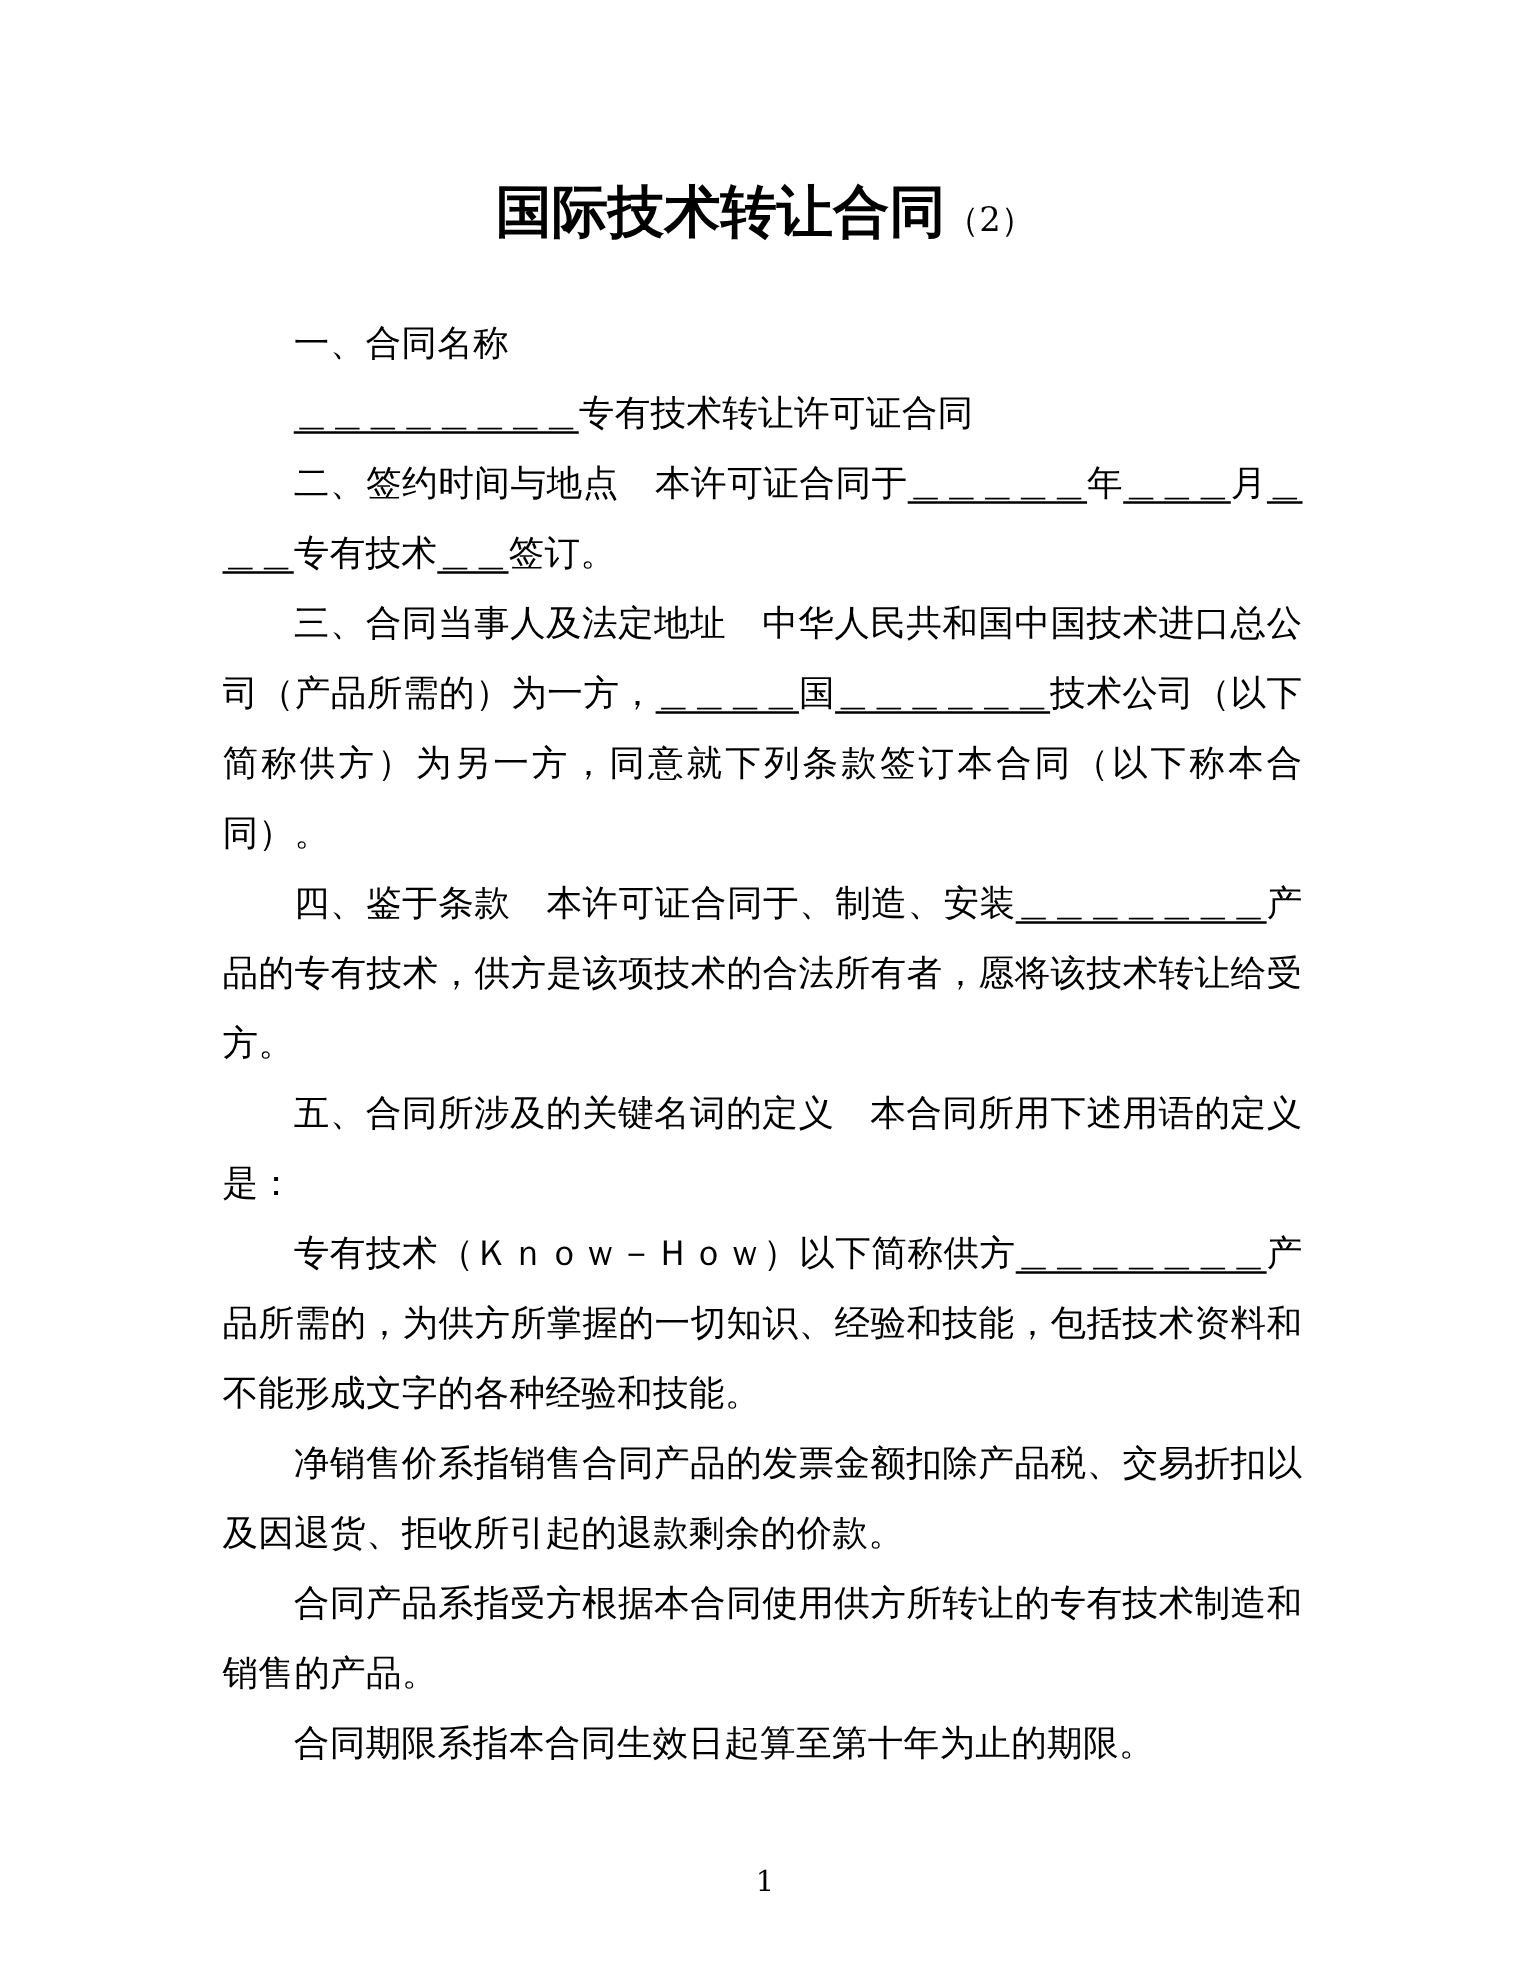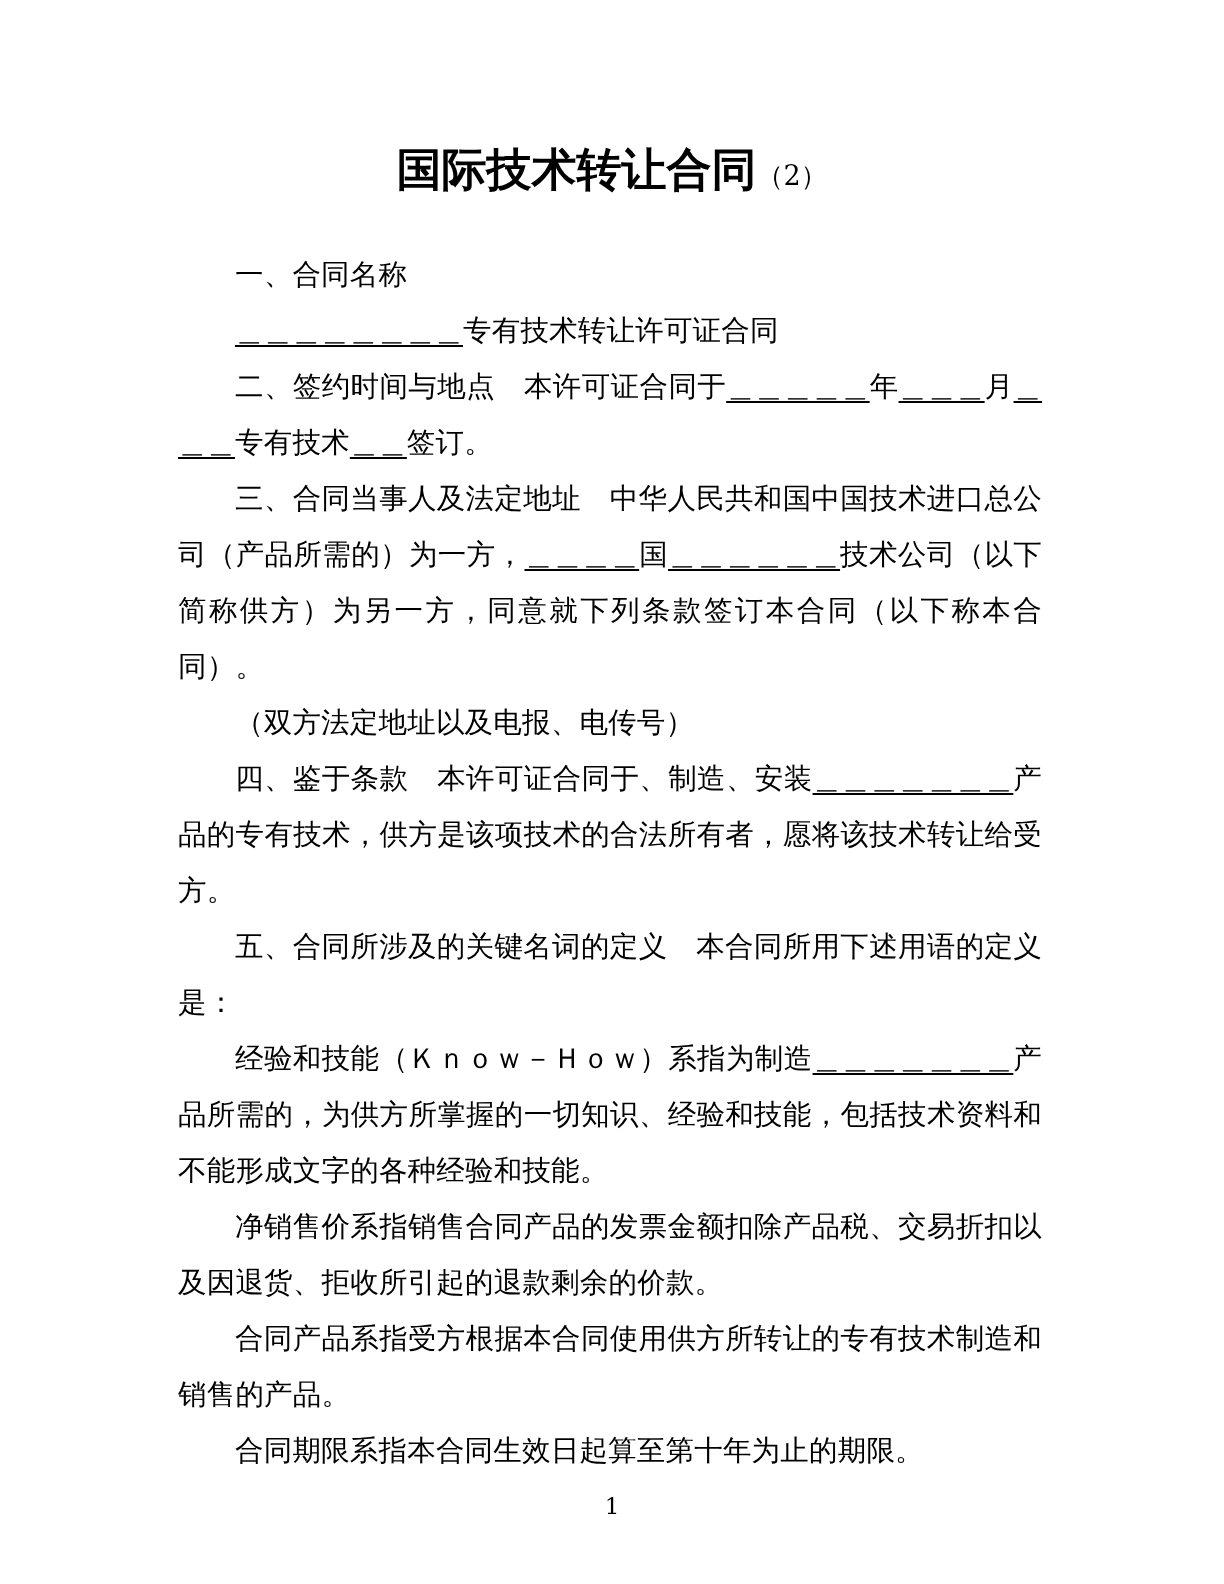--- a/index.html
+++ b/index.html
@@ -90,27 +90,26 @@
   <div class="body-block">
 
     <p class="para indent"><span>一、合同名称</span></p>
 
     <p class="para indent"><span class="blank">＿＿＿＿＿＿＿＿</span><span>专有技术转让许可证合同</span></p>
 
     <p class="para indent"><span>二、签约时间与地点　本许可证合同于</span><span class="blank">＿＿＿＿＿</span><span>年</span><span class="blank">＿＿＿</span><span>月</span><span class="blank">＿＿＿</span><span>专有技术</span><span class="blank">＿＿</span><span>签订。</span></p>
 
     <p class="para indent"><span>三、合同当事人及法定地址　中华人民共和国中国技术进口总公司（产品所需的）为一方，</span><span class="blank">＿＿＿＿</span><span>国</span><span class="blank">＿＿＿＿＿＿</span><span>技术公司（以下简称供方）为另一方，同意就下列条款签订本合同（以下称本合同）。</span></p>
 
-    <p class="para indent"><span>（双方法定地址以及电报、电传号）</span></p>
 
     <p class="para indent"><span>四、鉴于条款　本许可证合同于、制造、安装</span><span class="blank">＿＿＿＿＿＿＿</span><span>产品的专有技术，供方是该项技术的合法所有者，愿将该技术转让给受方。</span></p>
 
     <p class="para indent"><span>五、合同所涉及的关键名词的定义　本合同所用下述用语的定义是：</span></p>
 
-    <p class="para indent"><span>经验和技能（Ｋｎｏｗ－Ｈｏｗ）系指为制造</span><span class="blank">＿＿＿＿＿＿＿</span><span>产品所需的，为供方所掌握的一切知识、经验和技能，包括技术资料和不能形成文字的各种经验和技能。</span></p>
+    <p class="para indent"><span>专有技术（Ｋｎｏｗ－Ｈｏｗ）以下简称供方</span><span class="blank">＿＿＿＿＿＿＿</span><span>产品所需的，为供方所掌握的一切知识、经验和技能，包括技术资料和不能形成文字的各种经验和技能。</span></p>
 
 
     <p class="para indent"><span>净销售价系指销售合同产品的发票金额扣除产品税、交易折扣以及因退货、拒收所引起的退款剩余的价款。</span></p>
 
     <p class="para indent"><span>合同产品系指受方根据本合同使用供方所转让的专有技术制造和销售的产品。</span></p>
 
     <p class="para indent"><span>合同期限系指本合同生效日起算至第十年为止的期限。</span></p>
 
     <p class="para indent"></p>
 

